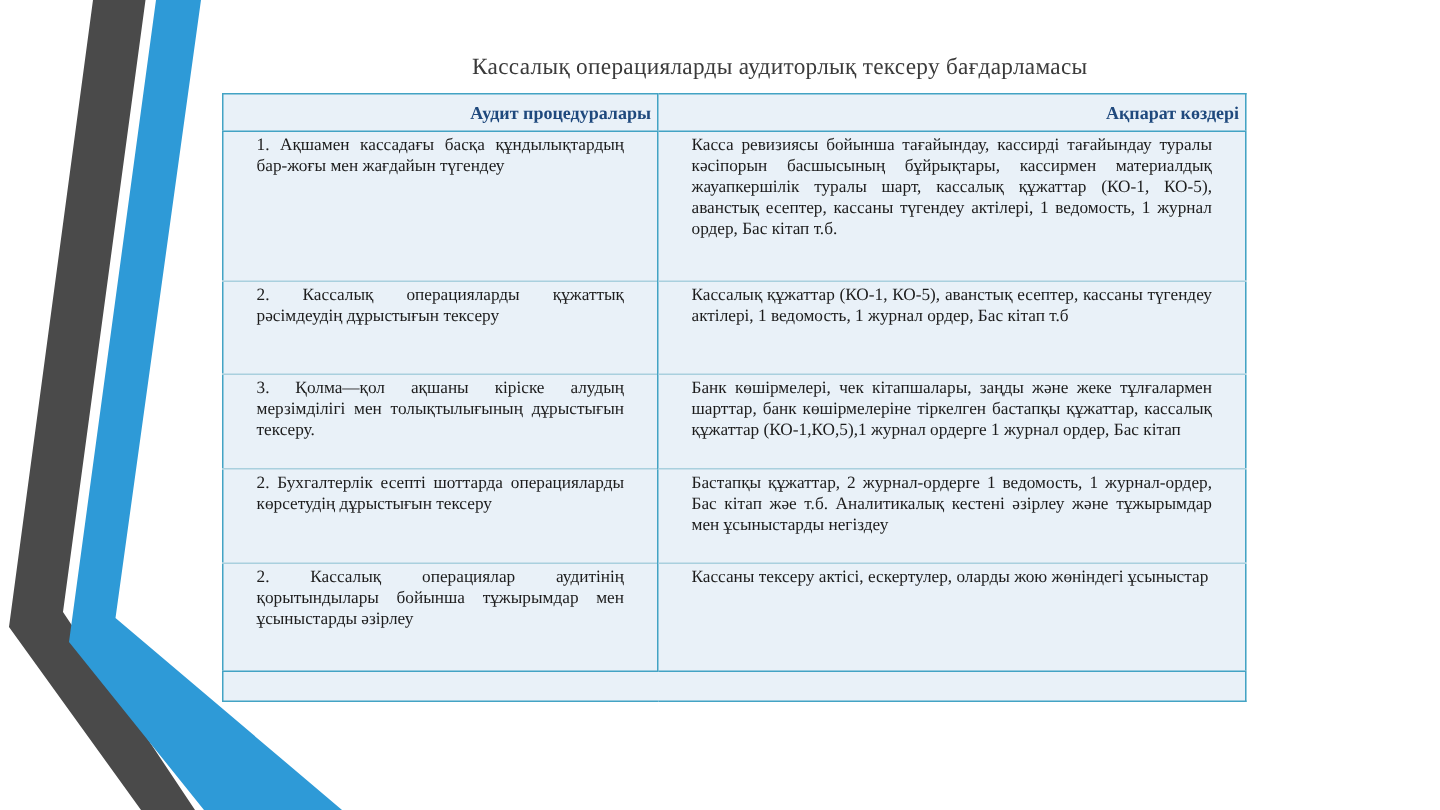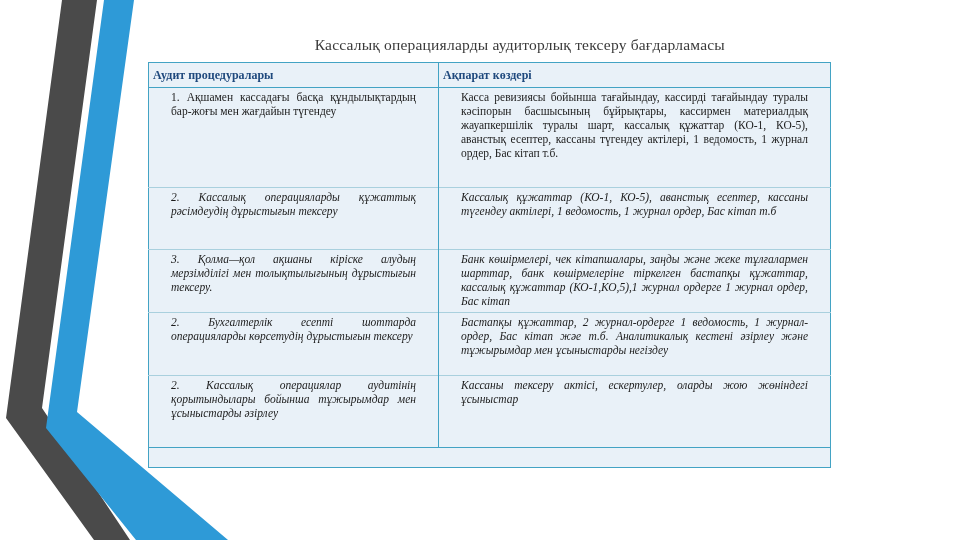--- a/index.html
+++ b/index.html
@@ -47,42 +47,41 @@
     background: #e9f1f8;
   }
   table.audit-table col.c1 { width: 290px; }
   table.audit-table col.c2 { width: 392px; }
   table.audit-table th {
     height: 22px;
     border-bottom: 1px solid #43a3c4;
     font-size: 12px;
     font-weight: bold;
     color: #1f497d;
-    text-align: left;
+    text-align: right;
     vertical-align: middle;
     padding: 1px 4px;
     background: #e9f1f8;
   }
   table.audit-table td {
     vertical-align: top;
     padding: 2px 22px;
     font-size: 11.5px;
     line-height: 14px;
     color: #1c1c1c;
     text-align: justify;
     background: #e9f1f8;
   }
   table.audit-table th + th,
   table.audit-table td + td {
     border-left: 1px solid #43a3c4;
     margin-top: 12px;
   }
   table.audit-table tbody tr + tr td {
     border-top: 1px solid #a9d0de;
-    font-style: italic;
   }
   tr.r1 td { height: 95px; }
   tr.r2 td { height: 57px; }
   tr.r3 td { height: 58px; }
   tr.r4 td { height: 48px; }
   tr.r5 td { height: 58px; }
   tr.r6 td { height: 67px; }
   tr.footer-row td {
     height: 15px;
     border-top: 1px solid #43a3c4 !important;

